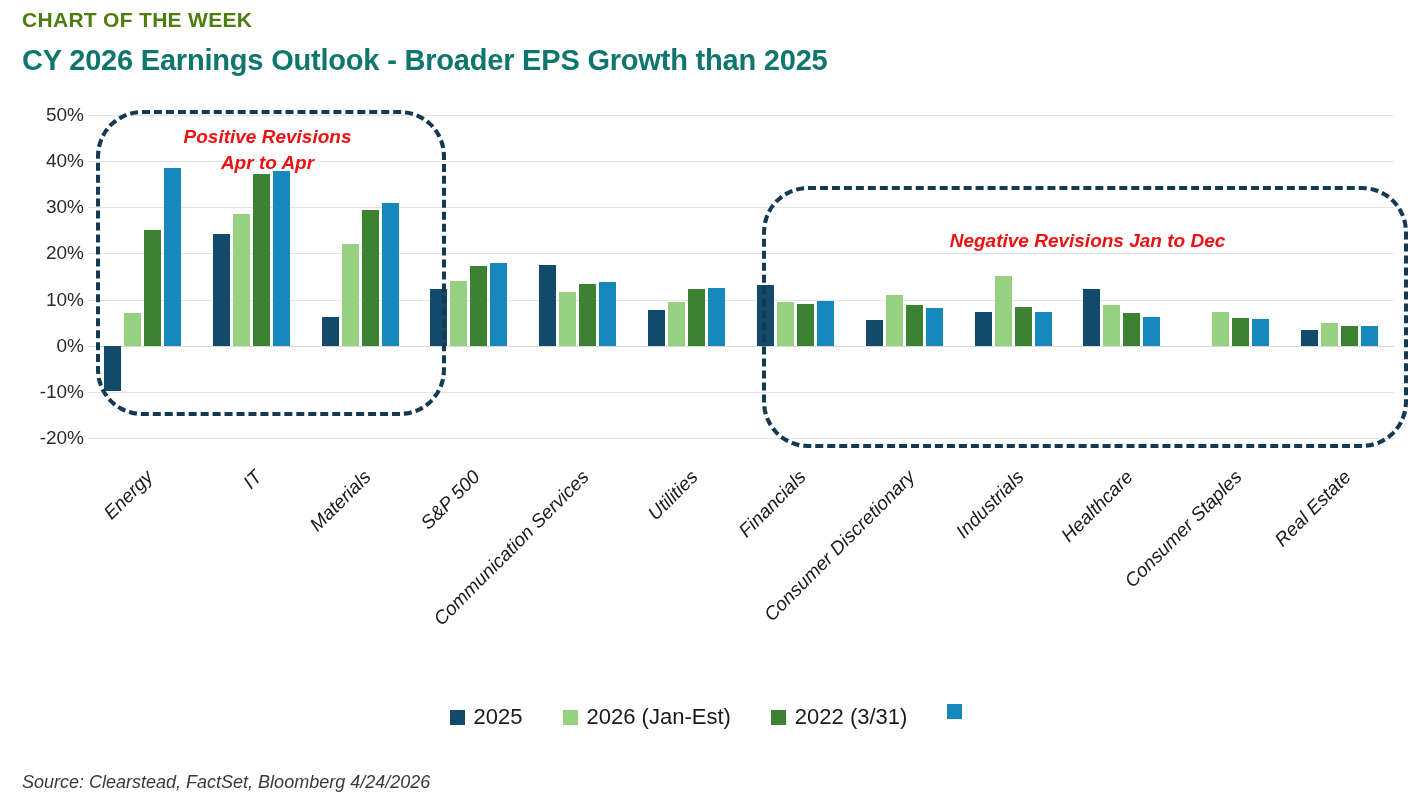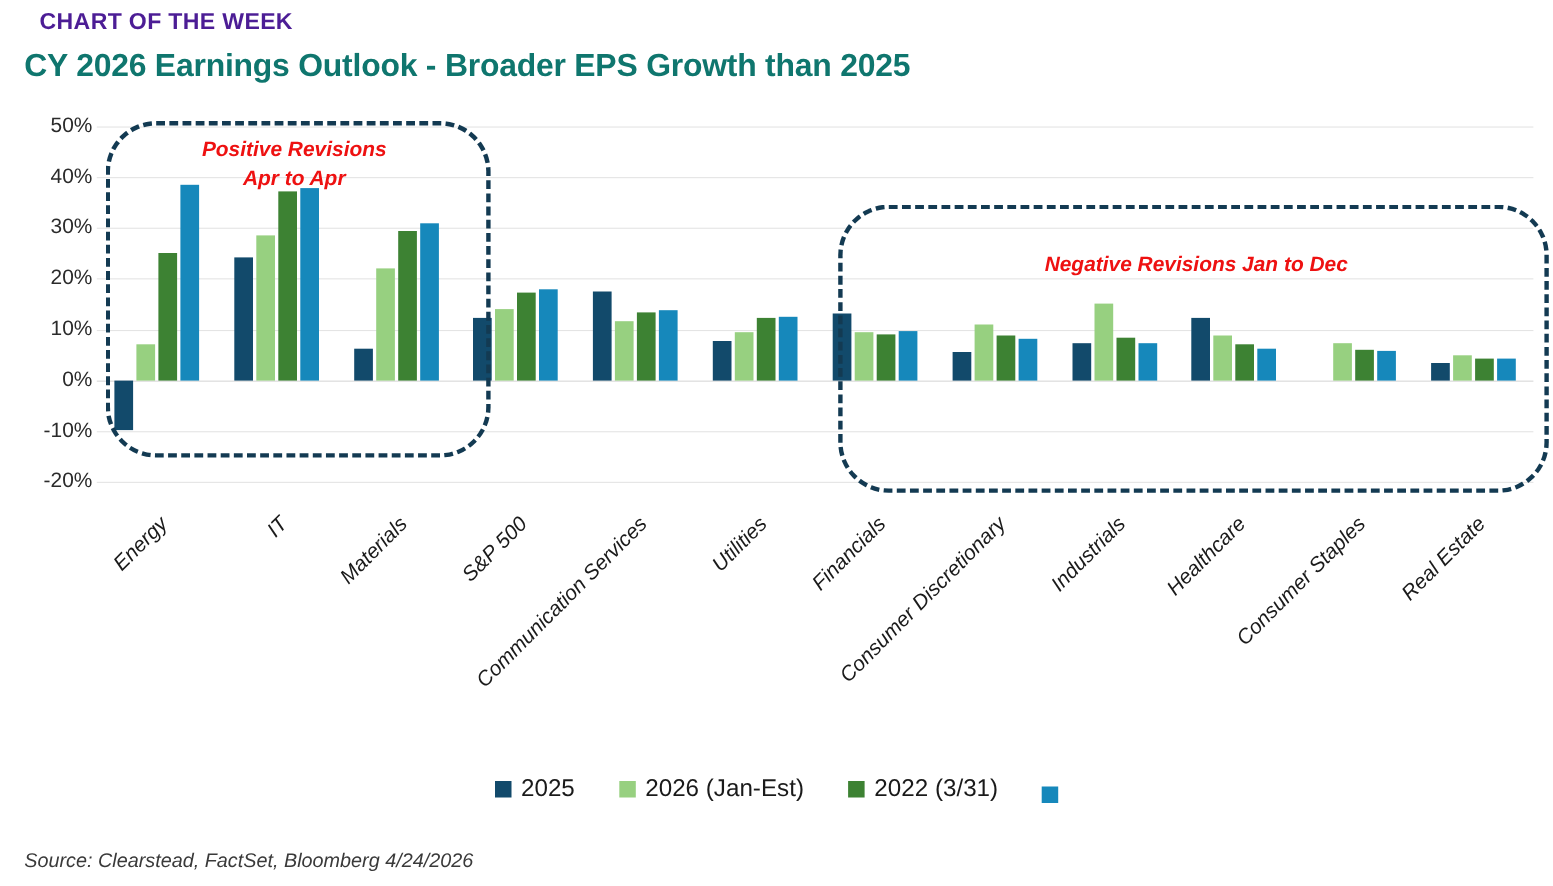--- a/index.html
+++ b/index.html
@@ -2,23 +2,23 @@
 <html><head>
 <meta charset="utf-8">
 <style>
   html,body{margin:0;padding:0;}
   body{
     width:1412px;height:805px;background:#ffffff;
     font-family:"Liberation Sans",sans-serif;
     overflow:hidden;position:relative;
   }
   #kicker{
-    position:absolute;left:36px;top:8px;
+    position:absolute;left:22px;top:8px;
     font-size:21px;font-weight:bold;letter-spacing:.3px;
-    color:#4c1d95;
+    color:#4d7c0f;
   }
   #title{
     position:absolute;left:22px;top:44px;
     font-size:29px;font-weight:bold;letter-spacing:-.2px;
     color:#0f766e;white-space:nowrap;
   }
 
   
   #plot{
     position:absolute;left:88px;top:115px;
@@ -77,21 +77,21 @@
   .anntext{
     position:absolute;color:#EE1111;font-weight:bold;font-style:italic;
     font-size:19px;text-align:center;line-height:1.35;white-space:pre-line;
   }
   #ann-pos-text{left:165px;top:124px;width:205px;}
   #ann-neg-text{left:895px;top:228px;width:385px;}
 
   
   #legend{
     position:absolute;left:0;top:704px;width:100%;
-    display:flex;justify-content:center;align-items:flex-end;gap:40px;
+    display:flex;justify-content:center;align-items:flex-start;gap:40px;
   }
   .lgitem{display:flex;align-items:center;gap:9px;}
   .lgswatch{width:15px;height:15px;display:block;}
   .lglabel{font-size:22px;color:#1a1a1a;white-space:nowrap;}
 
   
   #source{
     position:absolute;left:22px;top:772px;
     font-size:18px;font-style:italic;color:#3a3a3a;
   }

